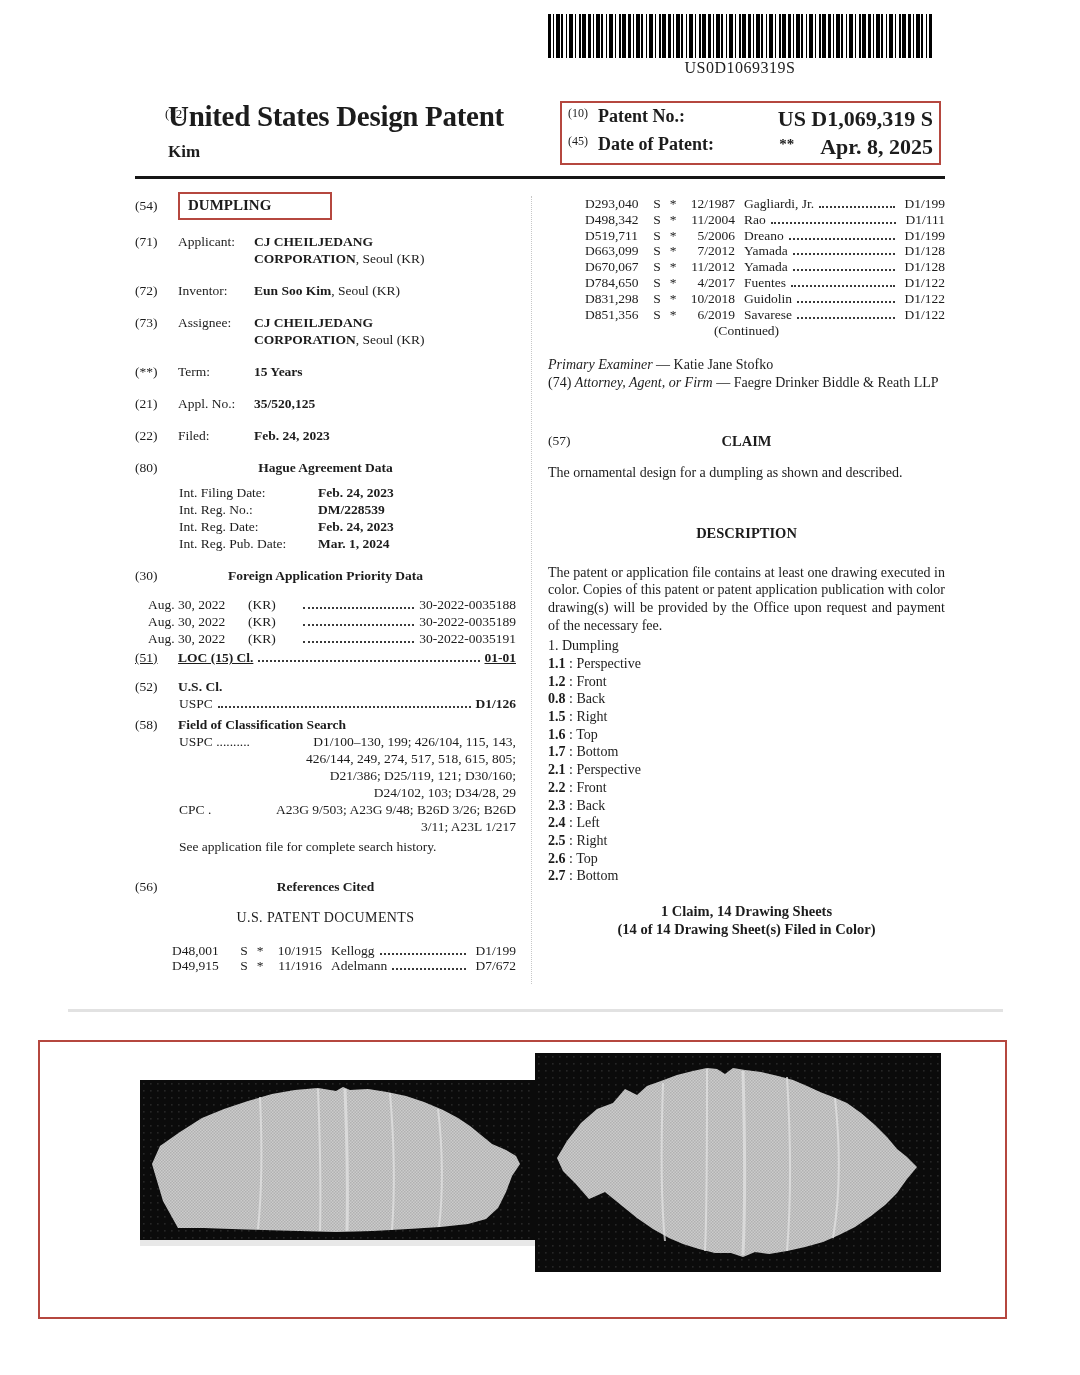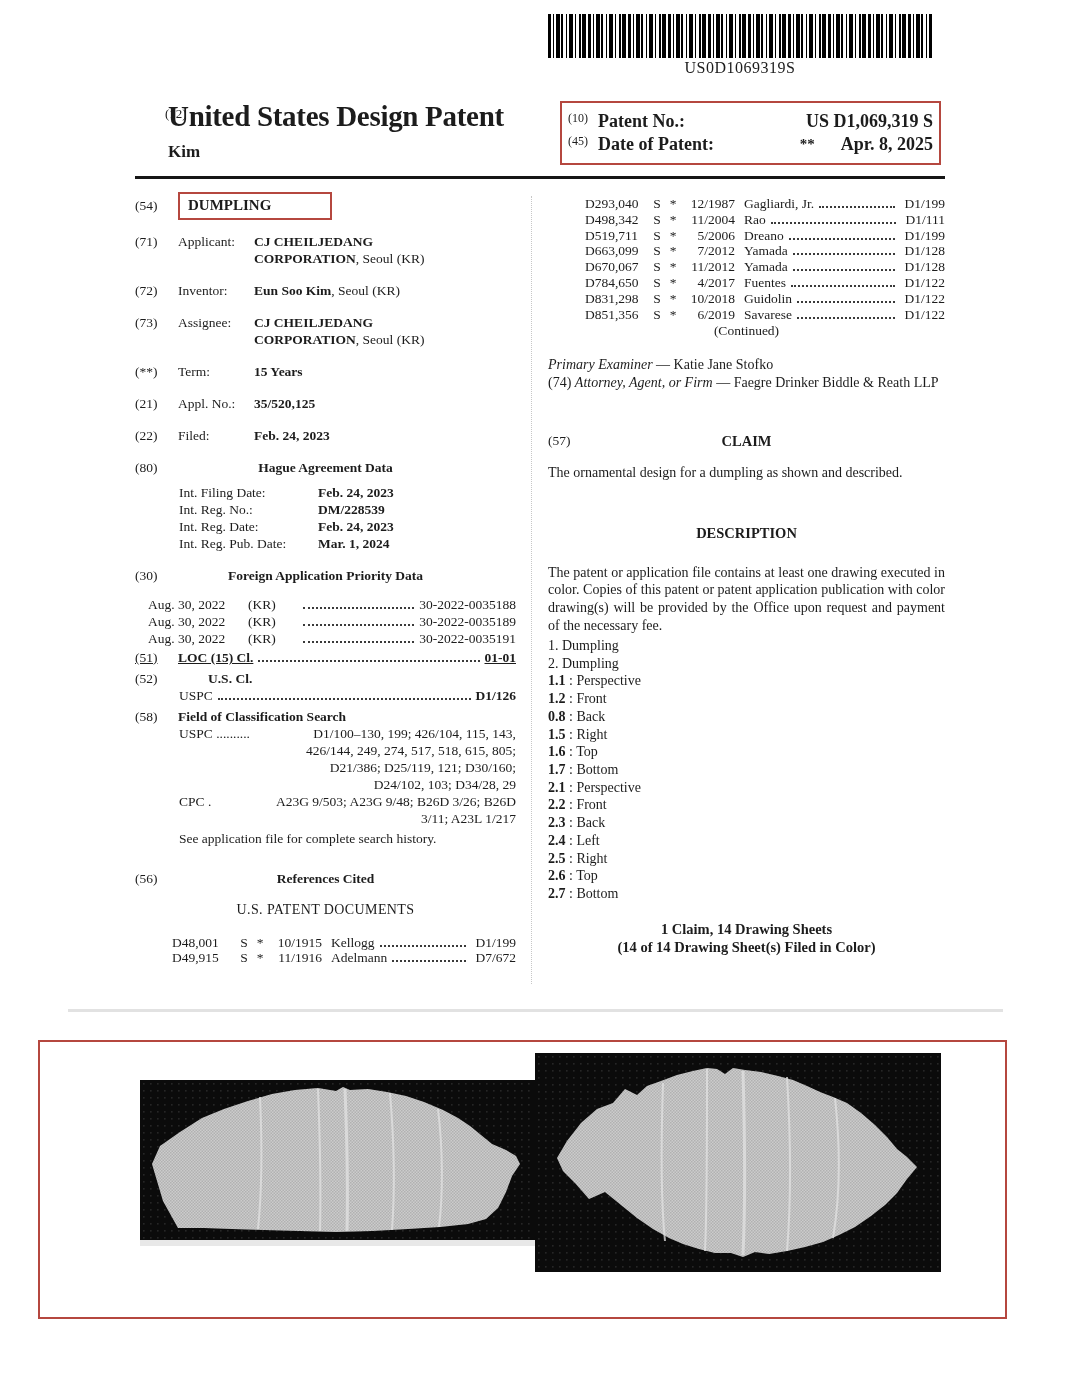--- a/index.html
+++ b/index.html
@@ -21,21 +21,21 @@
   .knum{position:absolute;left:137px;top:106px;font-size:13px;margin-left:28px;}
   .title{position:absolute;left:168px;top:100px;font-size:29px;font-weight:bold;letter-spacing:-.3px;margin:0;}
   .byname{position:absolute;left:168px;top:142px;font-size:17px;font-weight:bold;}
   .hdrbox{position:absolute;left:560px;top:101px;width:381px;height:64px;border:2px solid var(--accent,#b5473f);
           display:flex;flex-direction:column;justify-content:center;padding:0 6px;box-sizing:border-box;}
   .hline{display:flex;align-items:flex-start;margin:1px 0;}
   .hnum{font-size:12px;width:30px;flex:none;}
   .hlabel{font-size:18px;font-weight:bold;}
   .hfill{flex:1;}
   .hstars{font-size:15px;font-weight:bold;margin-right:26px;position:relative;top:2px;}
-  .hvalue{font-size:18px;font-weight:bold;white-space:nowrap;}
+  .hvalue{font-size:22px;font-weight:bold;white-space:nowrap;}
   .rule{position:absolute;left:135px;top:176px;width:810px;height:3px;background:#161616;}
   .coldiv{position:absolute;left:531px;top:196px;height:788px;border-left:1px dotted #9a9a9a;opacity:.55;}
   
   .col{position:absolute;font-size:13.5px;line-height:1.26;}
   .lcol{left:135px;top:192px;width:381px;}
   .rcol{left:548px;top:196px;width:397px;}
   .row{display:flex;align-items:baseline;}
   .tag{width:43px;flex:none;}
   .sec{margin-bottom:15px;}
   .b{font-weight:bold;}
@@ -223,21 +223,21 @@
     </div>
 
     <div class="row" style="margin-top:2px;text-decoration:underline;">
       <span class="tag">(51)</span>
       <span class="b">LOC (15) Cl.</span>
       <span class="lead"></span>
       <span class="b">01-01</span>
     </div>
 
     <div>
-      <div class="row" style="margin-top:4px;gap:30px;">
+      <div class="row" style="margin-top:12px;">
         <span class="tag">(52)</span>
         <span class="b">U.S. Cl.</span>
       </div>
       <div class="row" style="margin-left:44px;">
         <span>USPC</span>
         <span class="lead"></span>
         <span class="b">D1/126</span>
       </div>
     </div>
 
@@ -397,21 +397,20 @@
     </div>
     <div class="claimtext">The ornamental design for a dumpling as shown and described.</div>
 
     <div class="secheadline" style="margin-top:42px;">DESCRIPTION</div>
     <div class="desctext" style="margin-top:22px;">The patent or application file contains at least one drawing executed in color. Copies of this patent or patent application publication with color drawing(s) will be provided by the Office upon request and payment of the necessary fee.</div>
 
     <div class="dlist">
 
         <div><span>1.</span> <span>Dumpling</span></div>
 
-        <div><span>2.</span> <span>Dumpling</span></div>
       </div>
 
     <div>
 
         <div class="vrow"><span class="vnum">1.1</span> <span>:</span> <span>Perspective</span></div>
 
         <div class="vrow"><span class="vnum">1.2</span> <span>:</span> <span>Front</span></div>
 
         <div class="vrow"><span class="vnum">0.8</span> <span>:</span> <span>Back</span></div>
 

